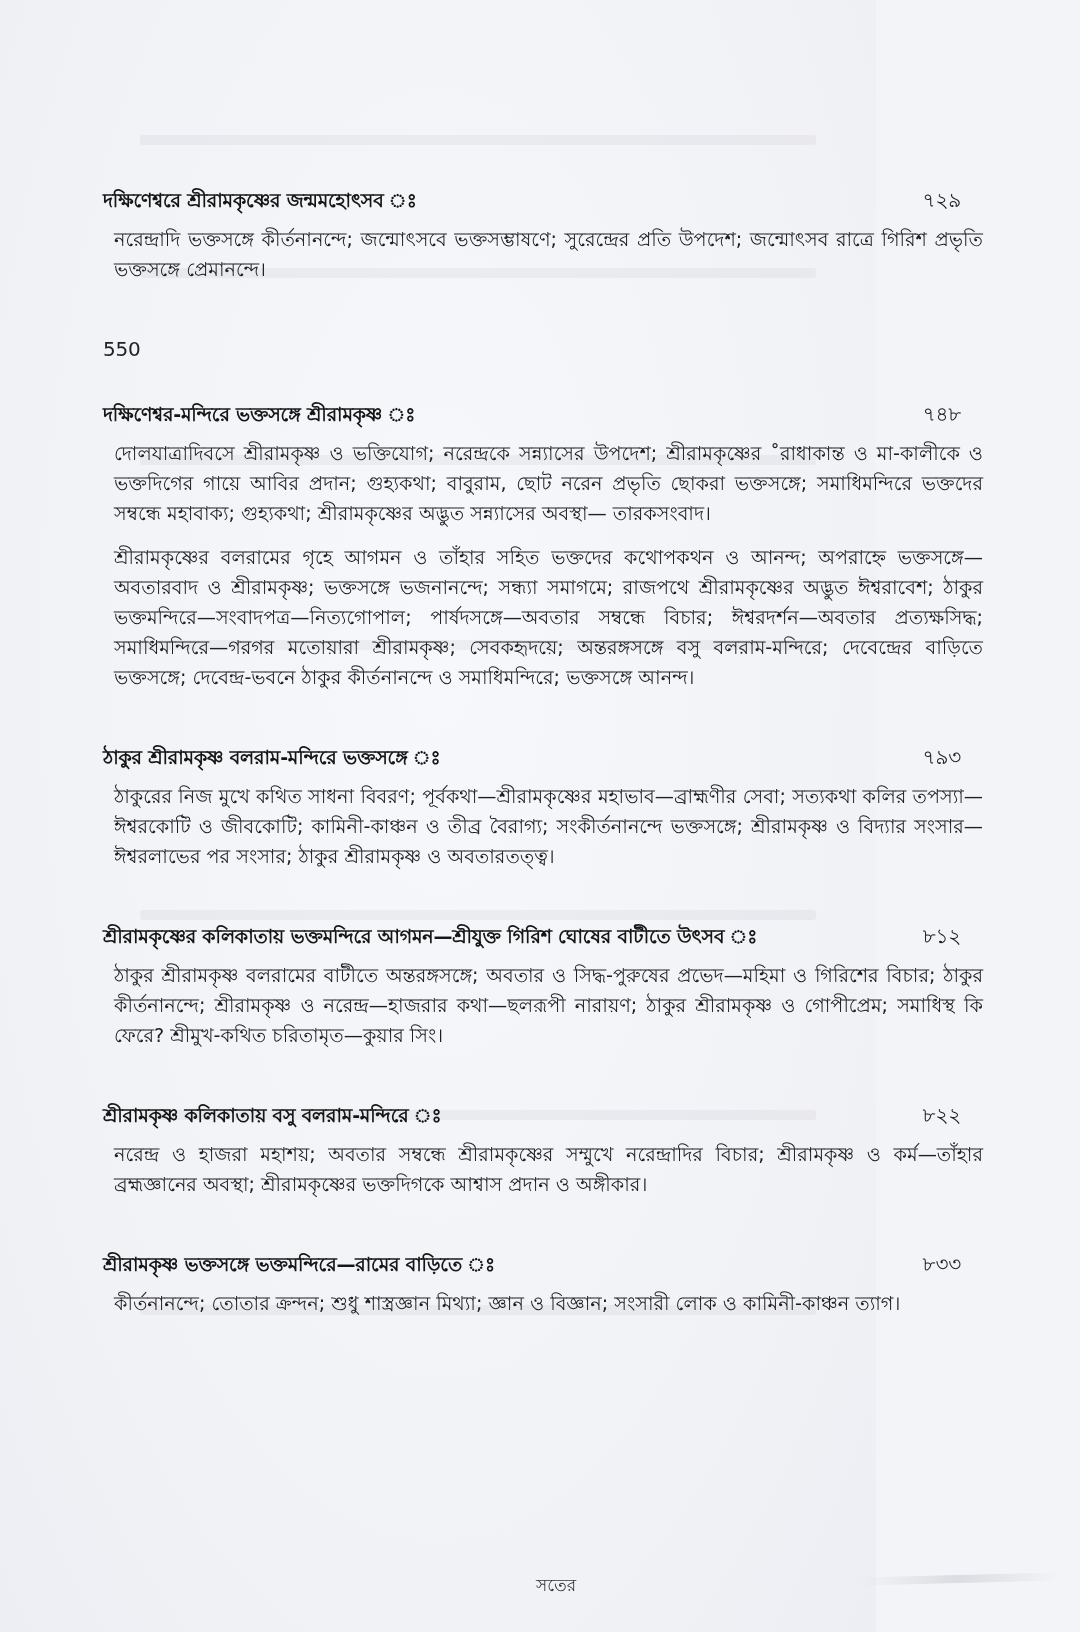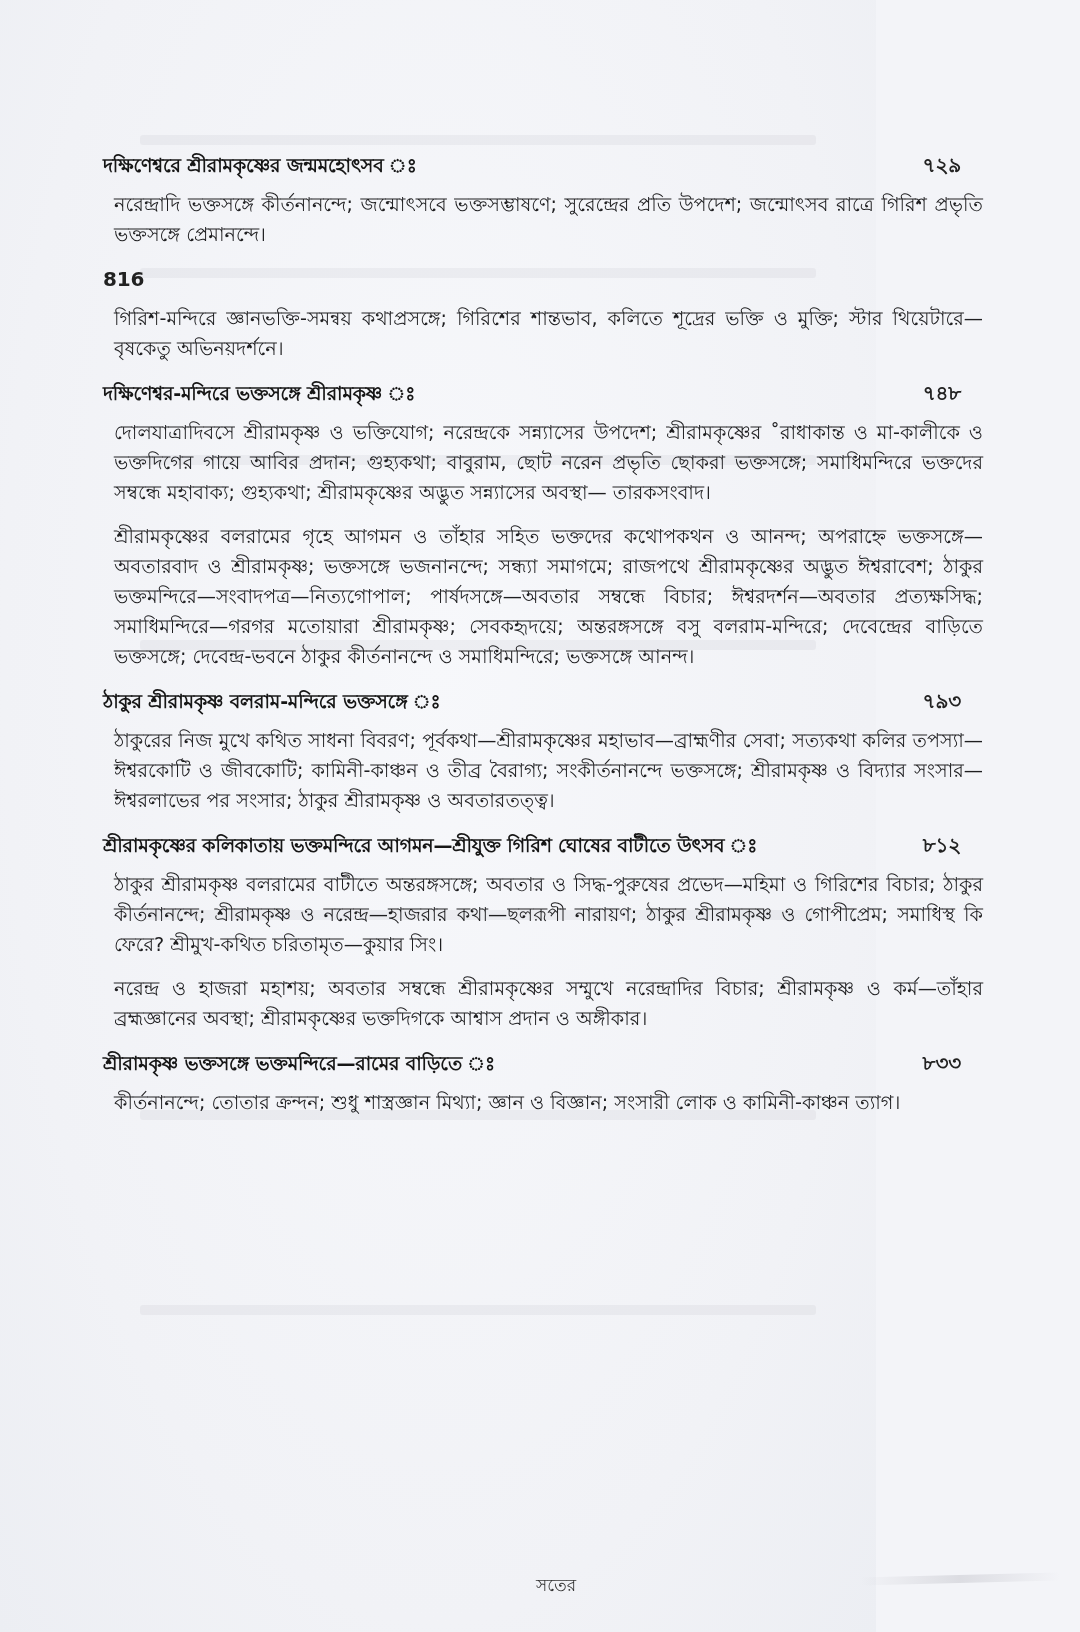--- a/index.html
+++ b/index.html
@@ -43,24 +43,25 @@
       display: flex;
       justify-content: space-between;
       align-items: baseline;
       font-weight: bold;
       font-size: 19px;
       line-height: 30px;
       color: #161616;
       letter-spacing: -0.2px;
     }
     .heading-row .pg {
-      font-weight: bold;
+      font-weight: normal;
       font-size: 20px;
       padding-right: 22px;
       color: #222;
+      margin-top: 35px;
     }
     .desc {
       font-size: 19.2px;
       line-height: 30px;
       text-align: justify;
       text-align-last: left;
       margin: 10px 0 14px 11px;
       color: #1e1e20;
     }
     .e1 { margin-top: 0; }
@@ -98,23 +99,22 @@
     <div class="entry e1">
       <div class="heading-row">
         <span>দক্ষিণেশ্বরে শ্রীরামকৃষ্ণের জন্মমহোৎসব ঃ</span>
         <span class="pg">৭২৯</span>
       </div>
       <p class="desc">নরেন্দ্রাদি ভক্তসঙ্গে কীর্তনানন্দে; জন্মোৎসবে ভক্তসম্ভাষণে; সুরেন্দ্রের প্রতি উপদেশ; জন্মোৎসব রাত্রে গিরিশ প্রভৃতি ভক্তসঙ্গে প্রেমানন্দে।</p>
     </div>
 
     <div class="entry">
       <div class="heading-row">
-        <span class="pg">816</span>
+        <span class="pg">550</span>
       </div>
-      <p class="desc">গিরিশ-মন্দিরে জ্ঞানভক্তি-সমন্বয় কথাপ্রসঙ্গে; গিরিশের শান্তভাব, কলিতে শূদ্রের ভক্তি ও মুক্তি; স্টার থিয়েটারে—বৃষকেতু অভিনয়দর্শনে।</p>
     </div>
 
     <div class="entry">
       <div class="heading-row">
         <span>দক্ষিণেশ্বর-মন্দিরে ভক্তসঙ্গে শ্রীরামকৃষ্ণ ঃ</span>
         <span class="pg">৭৪৮</span>
       </div>
       <p class="desc">দোলযাত্রাদিবসে শ্রীরামকৃষ্ণ ও ভক্তিযোগ; নরেন্দ্রকে সন্ন্যাসের উপদেশ; শ্রীরামকৃষ্ণের ˚রাধাকান্ত ও মা-কালীকে ও ভক্তদিগের গায়ে আবির প্রদান; গুহ্যকথা; বাবুরাম, ছোট নরেন প্রভৃতি ছোকরা ভক্তসঙ্গে; সমাধিমন্দিরে ভক্তদের সম্বন্ধে মহাবাক্য; গুহ্যকথা; শ্রীরামকৃষ্ণের অদ্ভুত সন্ন্যাসের অবস্থা— তারকসংবাদ।</p>
     </div>
 
@@ -132,20 +132,24 @@
 
     <div class="entry">
       <div class="heading-row">
         <span>শ্রীরামকৃষ্ণের কলিকাতায় ভক্তমন্দিরে আগমন—শ্রীযুক্ত গিরিশ ঘোষের বাটীতে উৎসব ঃ</span>
         <span class="pg">৮১২</span>
       </div>
       <p class="desc">ঠাকুর শ্রীরামকৃষ্ণ বলরামের বাটীতে অন্তরঙ্গসঙ্গে; অবতার ও সিদ্ধ-পুরুষের প্রভেদ—মহিমা ও গিরিশের বিচার; ঠাকুর কীর্তনানন্দে; শ্রীরামকৃষ্ণ ও নরেন্দ্র—হাজরার কথা—ছলরূপী নারায়ণ; ঠাকুর শ্রীরামকৃষ্ণ ও গোপীপ্রেম; সমাধিস্থ কি ফেরে? শ্রীমুখ-কথিত চরিতামৃত—কুয়ার সিং।</p>
     </div>
 
     <div class="entry">
+      <div class="heading-row">
+        <span>শ্রীরামকৃষ্ণ কলিকাতায় বসু বলরাম-মন্দিরে ঃ</span>
+        <span class="pg">৮২২</span>
+      </div>
       <p class="desc">নরেন্দ্র ও হাজরা মহাশয়; অবতার সম্বন্ধে শ্রীরামকৃষ্ণের সম্মুখে নরেন্দ্রাদির বিচার; শ্রীরামকৃষ্ণ ও কর্ম—তাঁহার ব্রহ্মজ্ঞানের অবস্থা; শ্রীরামকৃষ্ণের ভক্তদিগকে আশ্বাস প্রদান ও অঙ্গীকার।</p>
     </div>
 
     <div class="entry">
       <div class="heading-row">
         <span>শ্রীরামকৃষ্ণ ভক্তসঙ্গে ভক্তমন্দিরে—রামের বাড়িতে ঃ</span>
         <span class="pg">৮৩৩</span>
       </div>
       <p class="desc">কীর্তনানন্দে; তোতার ক্রন্দন; শুধু শাস্ত্রজ্ঞান মিথ্যা; জ্ঞান ও বিজ্ঞান; সংসারী লোক ও কামিনী-কাঞ্চন ত্যাগ।</p>
     </div>

